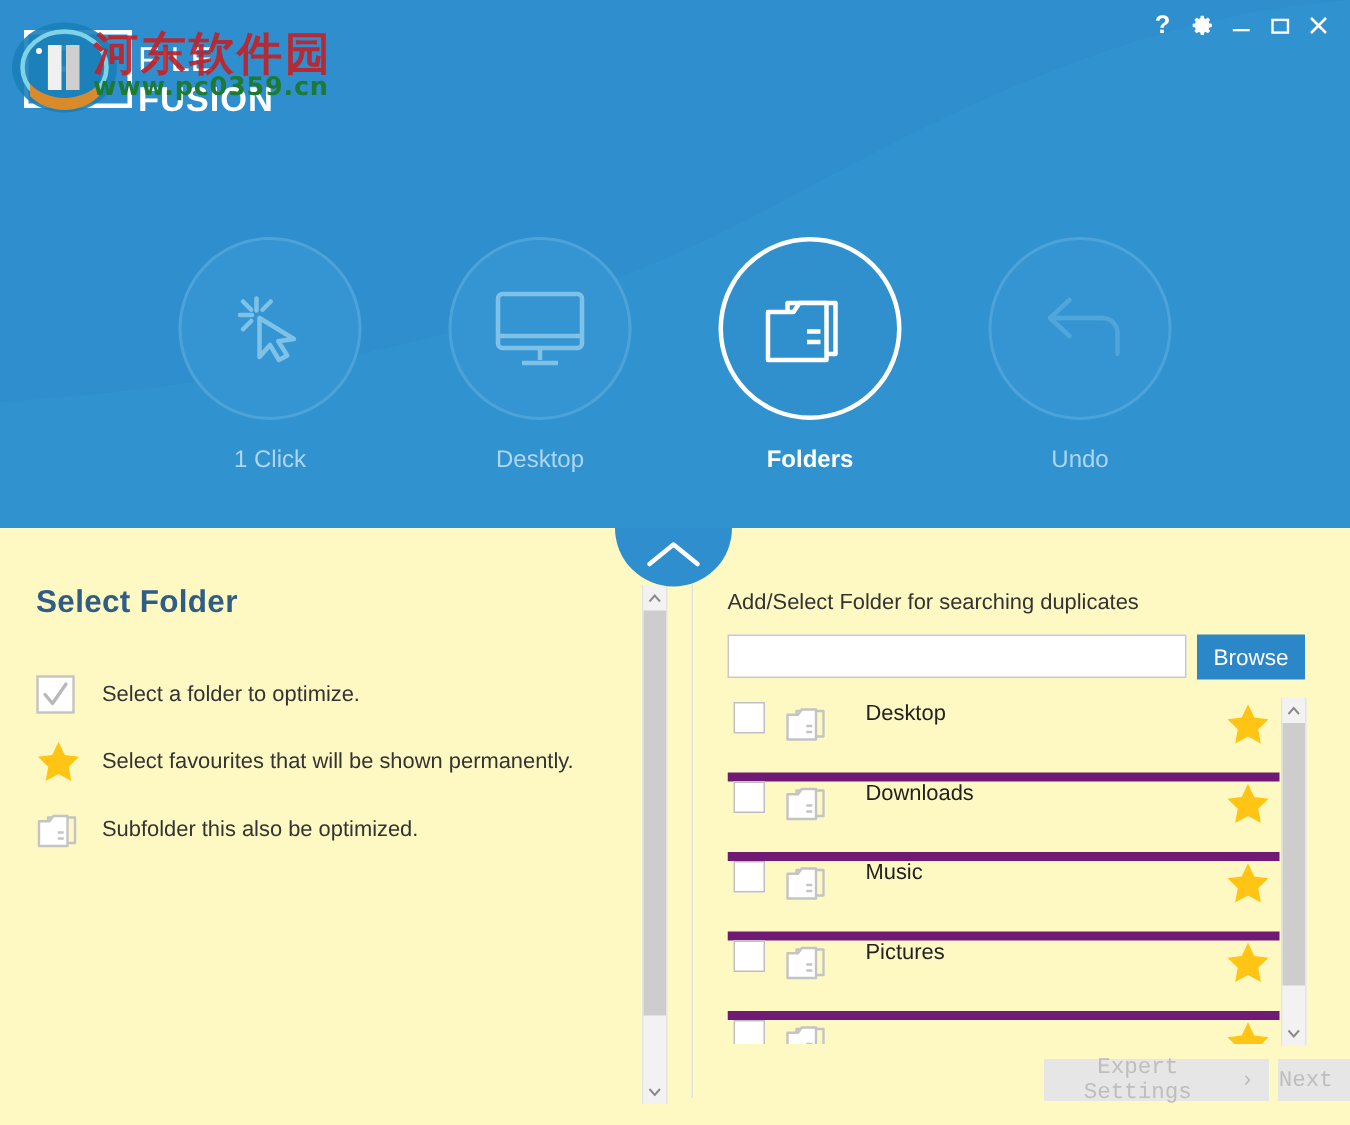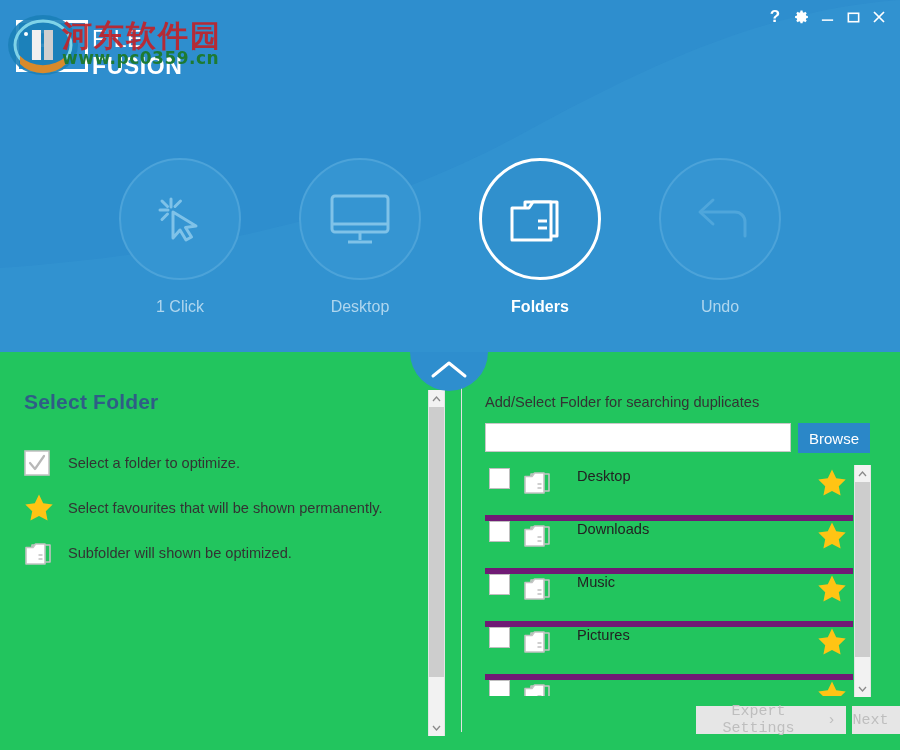--- a/index.html
+++ b/index.html
@@ -92,21 +92,21 @@
 
   
   .chev-tab {
     position:absolute; left:410px; top:352px; width:78px; height:39px;
     background:#2E8ECE; border-radius:0 0 40px 40px; z-index:5;
     display:flex; align-items:flex-start; justify-content:center; cursor:pointer;
   }
   .chev-tab svg { margin-top:6px; }
 
   
-  .body { position:absolute; left:0; top:352px; width:900px; height:398px; background:#22c55e; }
+  .body { position:absolute; left:0; top:352px; width:900px; height:398px; background:#fef9c3; }
 
   
   .left-pane { position:absolute; left:0; top:0; width:444px; height:398px; }
   .lp-inner { position:absolute; left:24px; top:38px; width:396px; }
   .lp-title {
     font-size:21px; font-weight:bold; color:#2F5D86;
     font-family:"Liberation Sans", sans-serif; letter-spacing:.2px;
   }
   .lp-body {
     margin-top:22px; font-size:14.6px; color:#333333; line-height:31px;
@@ -329,21 +329,21 @@
 
           <div class="legend-row">
             <div class="legend-ico">
               <svg width="32" height="28" viewBox="0 0 32 28" fill="none" stroke="#C4C4C4" stroke-width="1.6" stroke-linejoin="round">
                 <path d="M8 6 L26 6 L26 23 L8 23 Z"></path>
                 <path d="M2 8.5 L9 8.5 L11.5 5 L21 5 L21 25 L2 25 Z" fill="#ffffff"></path>
                 <path d="M14.5 16 L18.5 16"></path>
                 <path d="M14.5 20 L18.5 20"></path>
               </svg>
             </div>
-            <div class="legend-txt">Subfolder will shown be optimized.</div>
+            <div class="legend-txt">Subfolder this also be optimized.</div>
           </div>
 
         </div>
       </div>
 
       <div class="sbar" style="left:428px; top:38px; height:346px;">
         <div class="arw up">
           <svg width="9" height="6" viewBox="0 0 9 6">
               <path d="M1 5 L4.5 1 L8 5" fill="none" stroke="#8A8A8A" stroke-width="1.3"></path>
             </svg>

